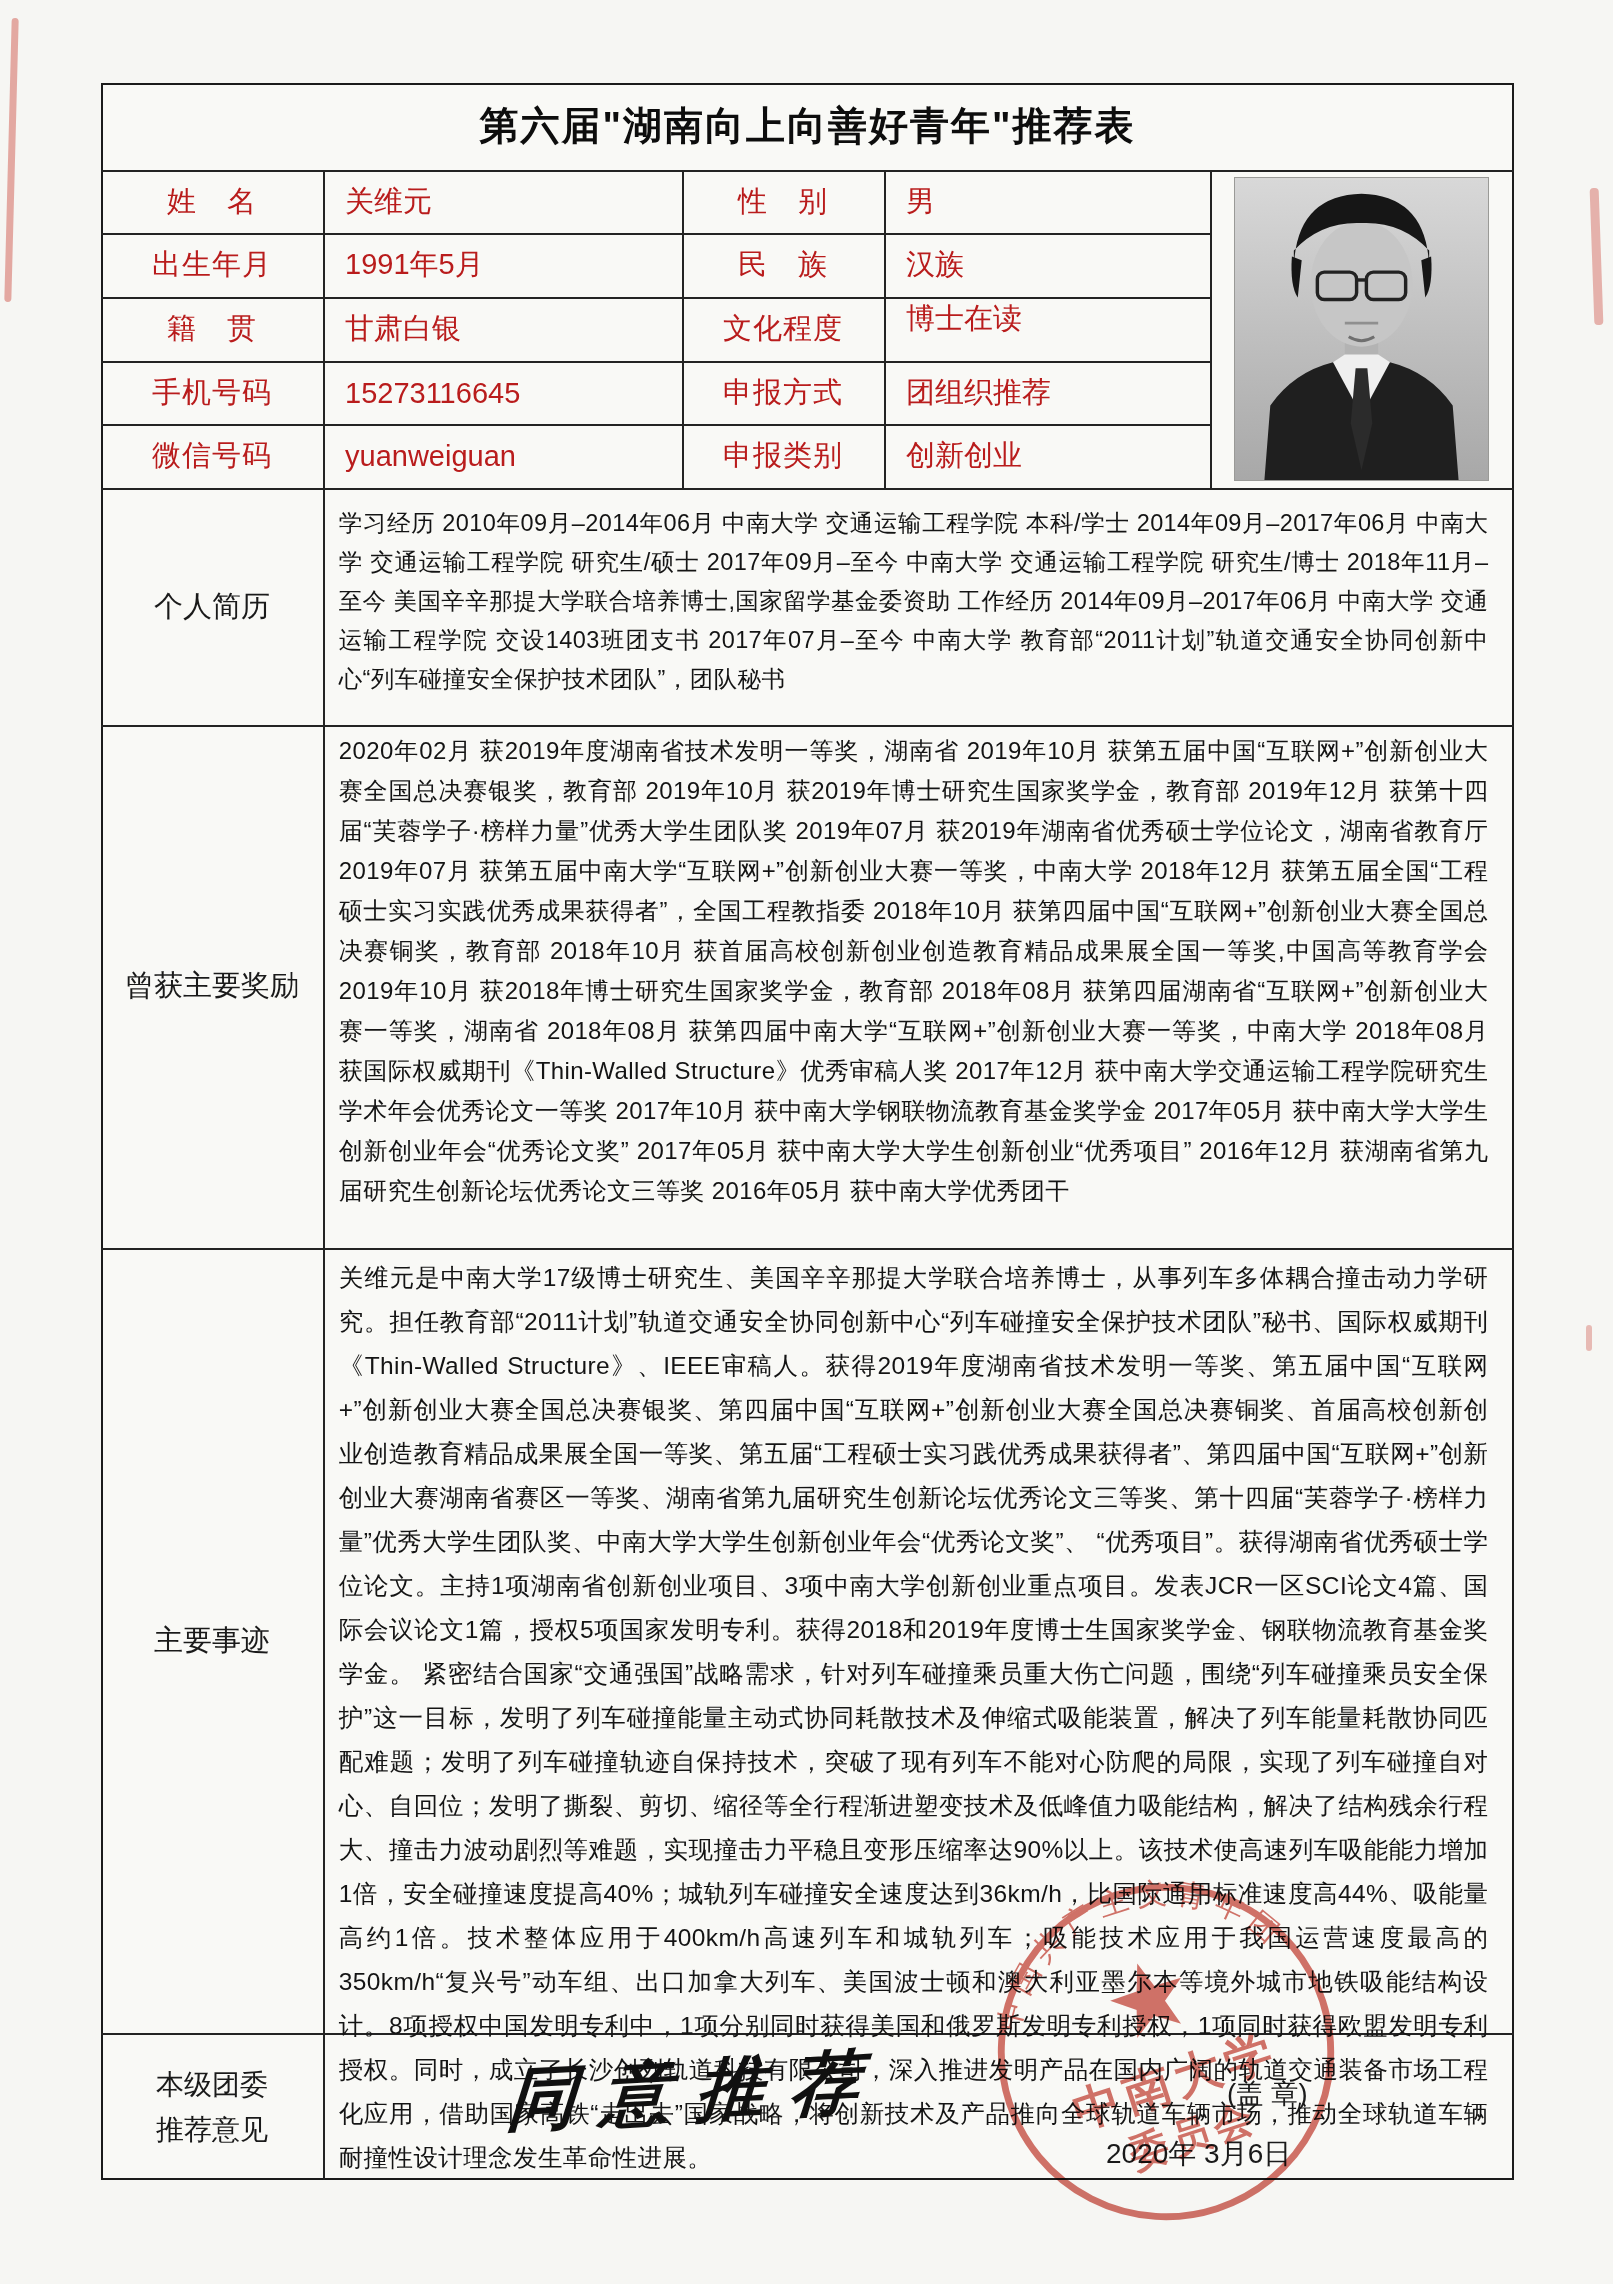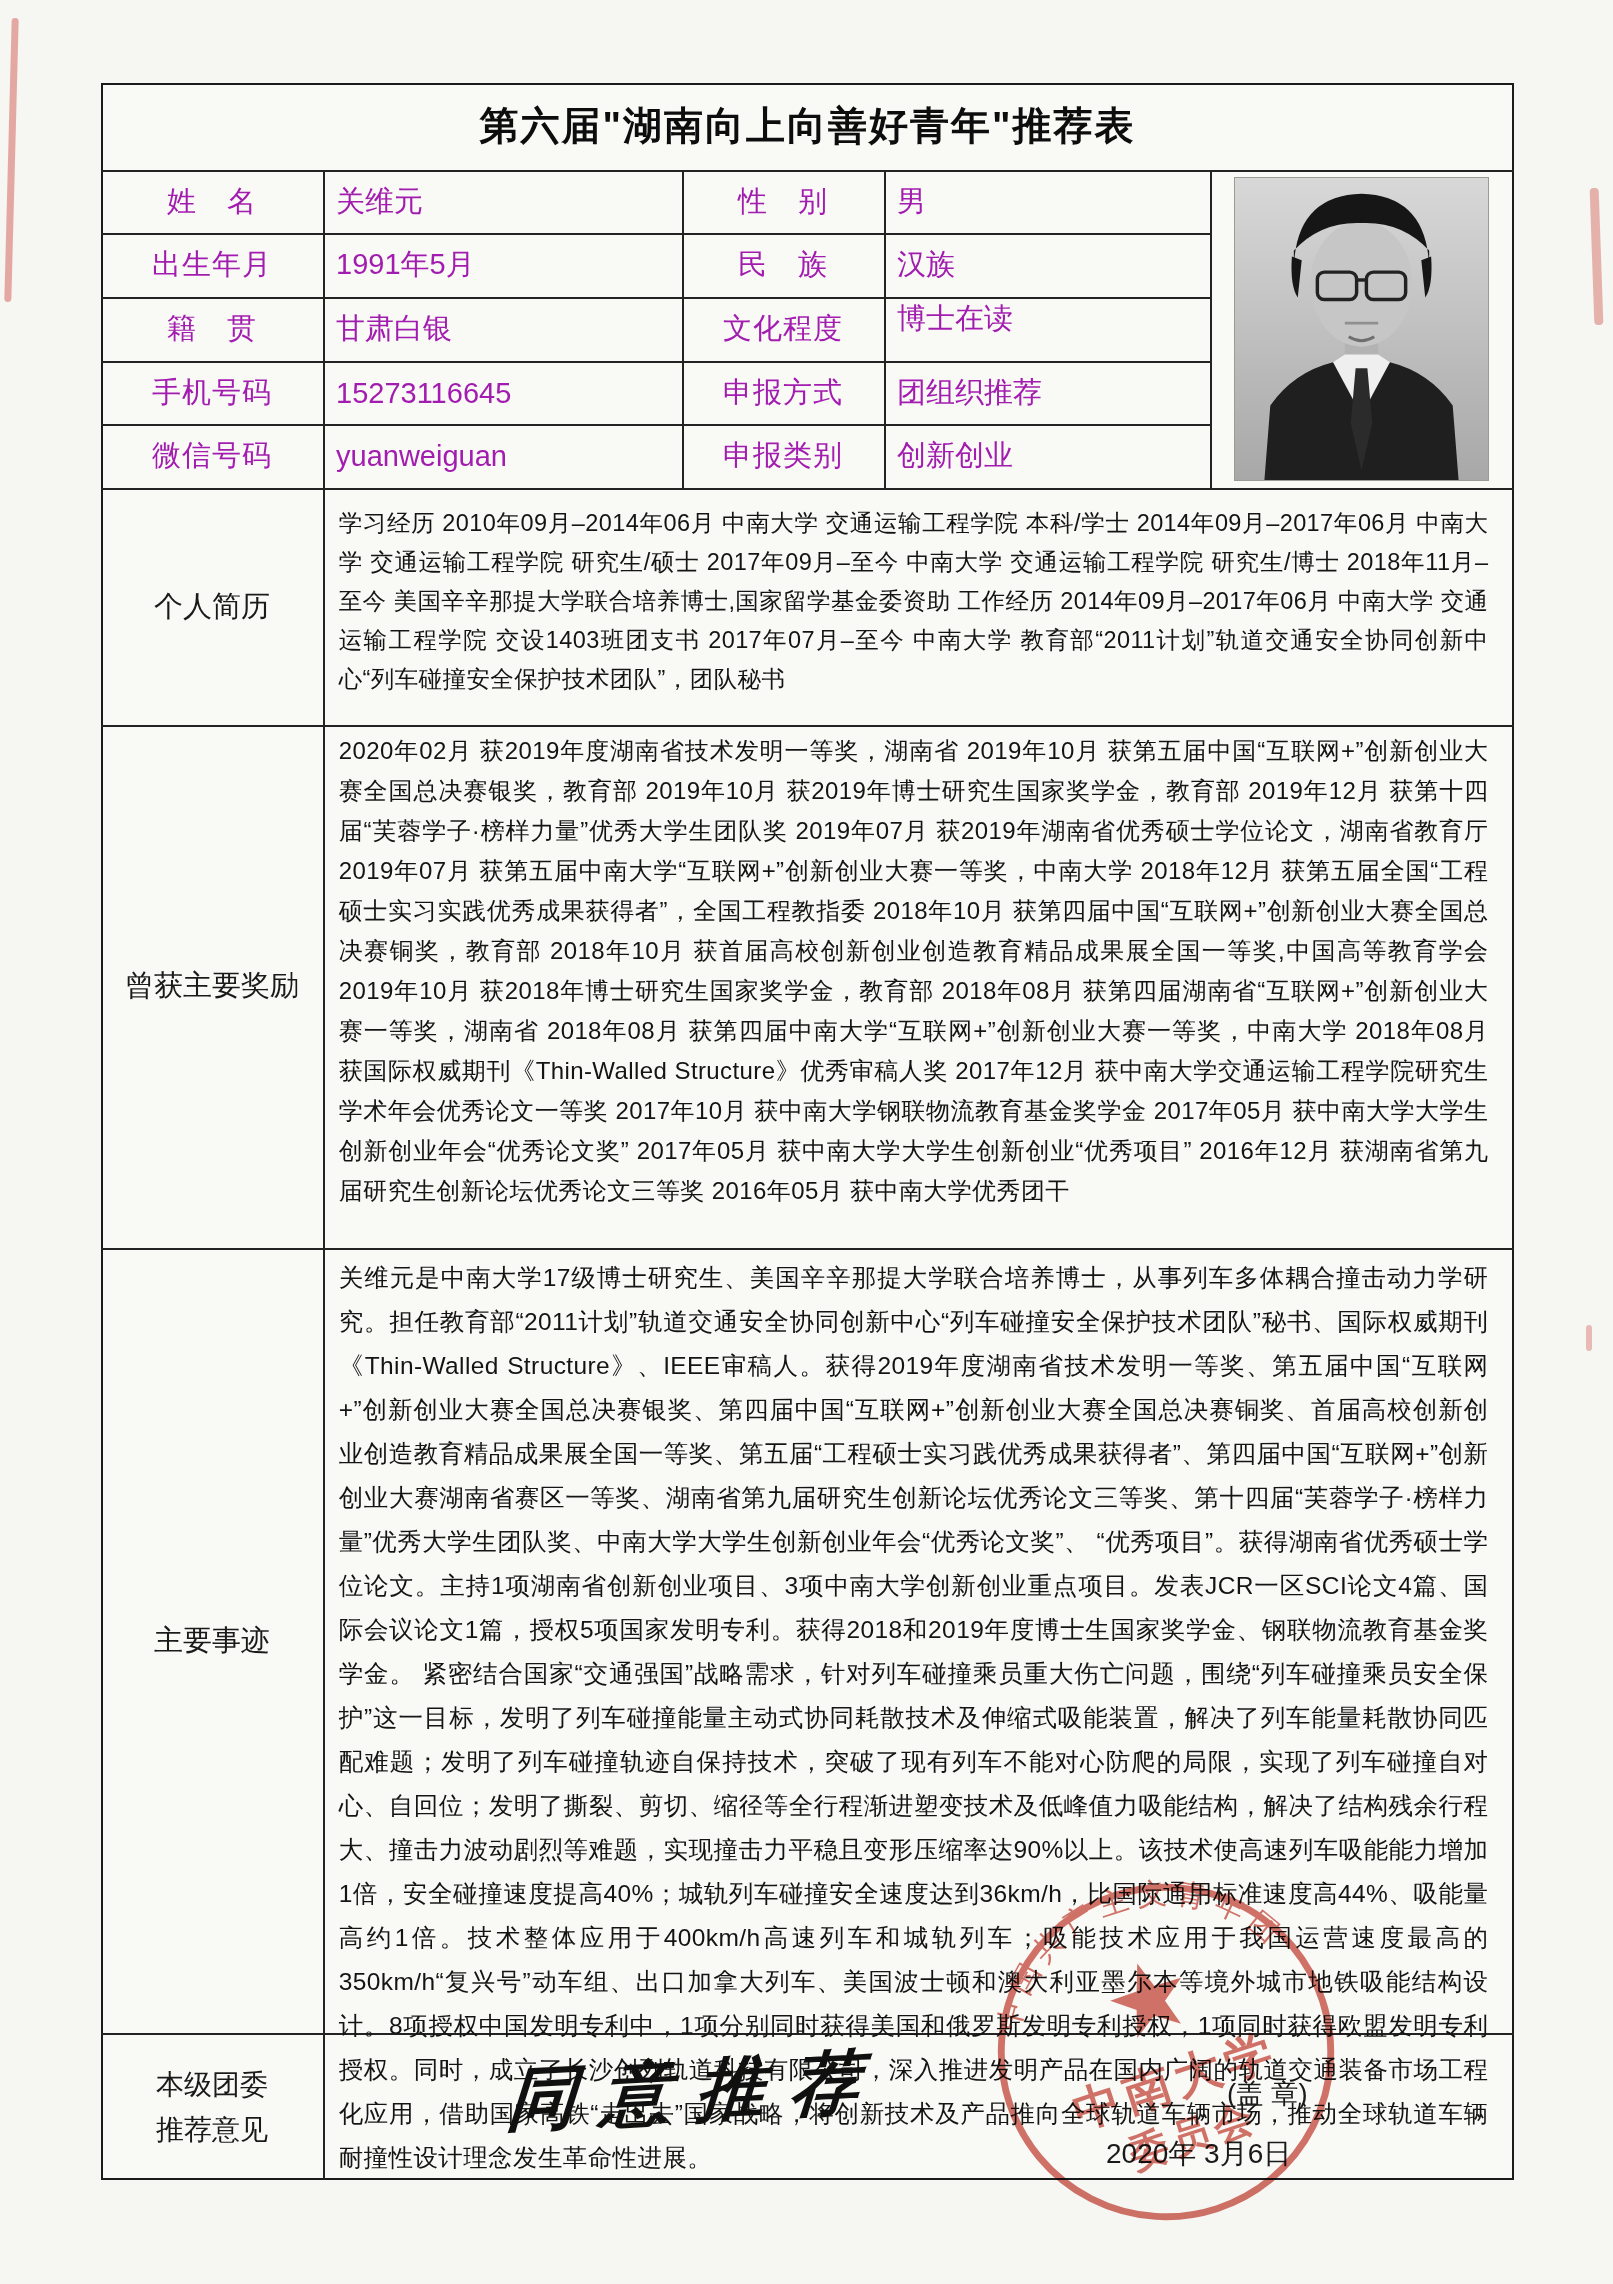--- a/index.html
+++ b/index.html
@@ -14,23 +14,23 @@
         border:2.9px solid #1b1b1b;background:#f9f9f6;box-sizing:border-box;}
   .hl,.vl{position:absolute;background:#232323;}
   .hl{height:2px;}
   .vl{width:2px;}
   
   .title{position:absolute;left:101px;top:83px;width:1413px;height:86px;
          display:flex;align-items:center;justify-content:center;
          font-size:39px;font-weight:800;letter-spacing:2px;color:#0d0d0d;}
   
   .cell{position:absolute;display:flex;align-items:center;box-sizing:border-box;
-        font-size:29px;color:#a21caf;}
+        font-size:29px;color:#b91c1c;}
   .lab{justify-content:center;letter-spacing:1px;}
-  .val{justify-content:flex-start;padding-left:13px;}
+  .val{justify-content:flex-start;padding-left:22px;}
   
   .seclab{position:absolute;display:flex;align-items:center;justify-content:center;
           font-size:29px;color:#1a1a1a;box-sizing:border-box;text-align:center;}
   .sectext{position:absolute;box-sizing:border-box;text-align:justify;
            color:#141414;letter-spacing:0.4px;}
   .t-resume{font-size:23.5px;line-height:39px;padding:15.7px 25.5px 0 15.7px;}
   .t-awards{font-size:24px;line-height:40px;padding:5.9px 25.5px 0 15.7px;border-radius:30px;}
   .t-deeds {font-size:24.5px;line-height:44px;padding:7.8px 25.5px 0 15.7px;}
   
   .appr-label{position:absolute;left:101px;top:2033px;width:222px;height:147px;

